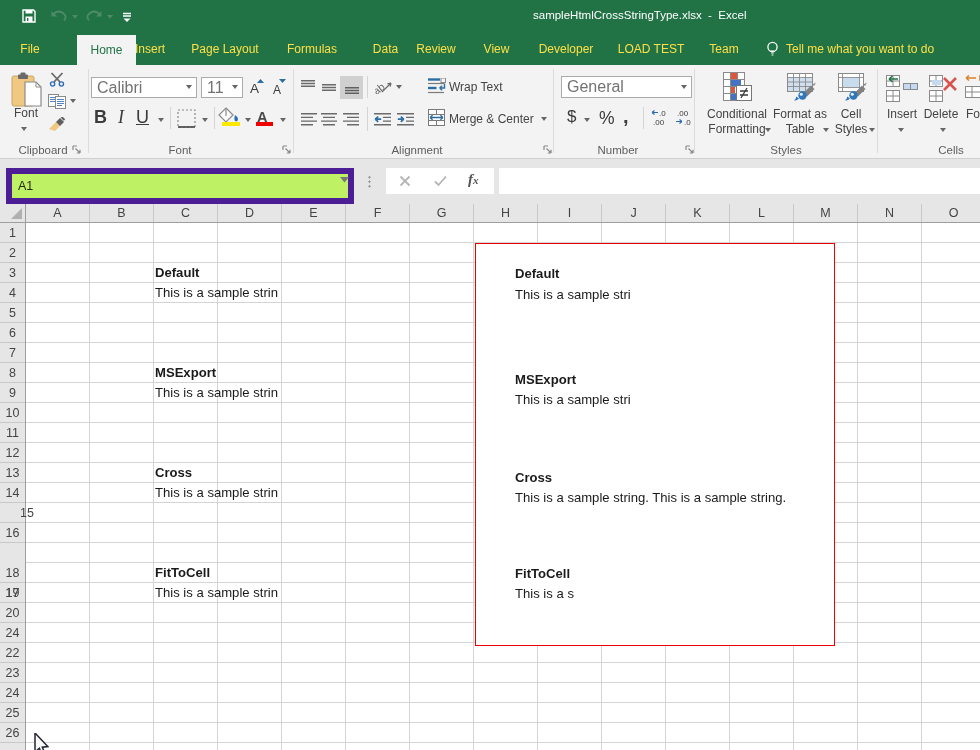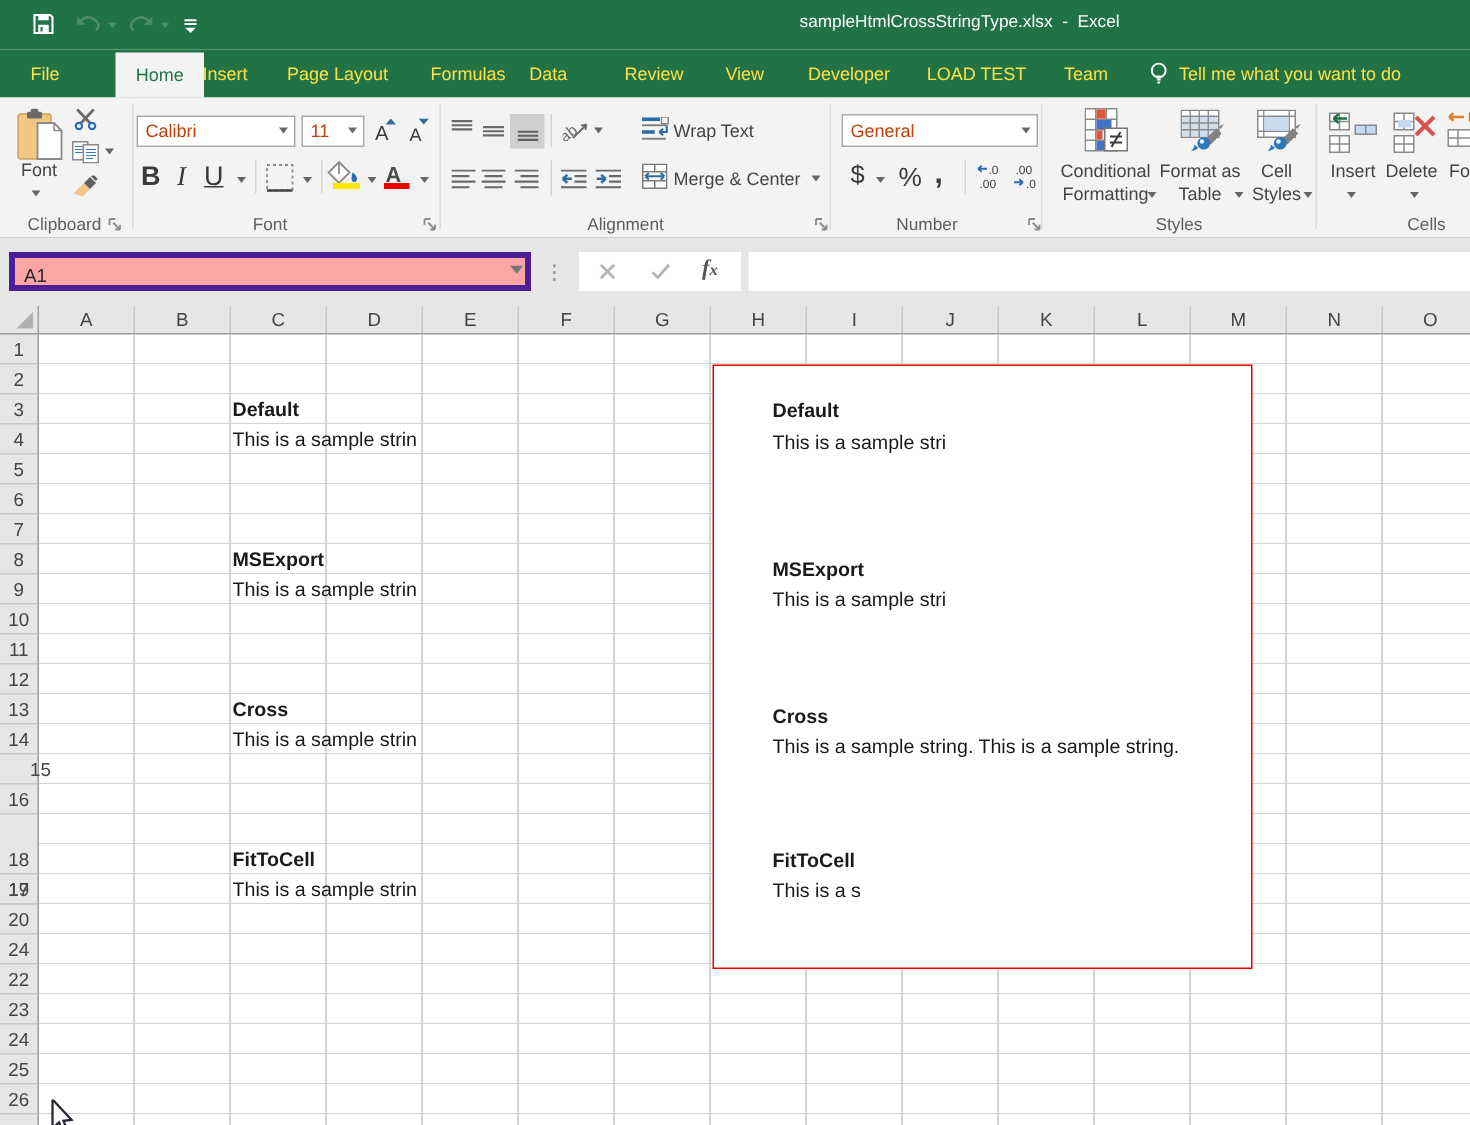--- a/index.html
+++ b/index.html
@@ -16,26 +16,26 @@
 #tabrow { left:0; top:33px; width:980px; height:32px; background:#217346; }
 .tab { position:absolute; top:0; height:32px; line-height:32px; color:#fde047; font-size:12px; text-align:center; }
 #tab-home { background:#f3f3f3; color:#217346; top:2px; height:30px; line-height:30px;margin-left:16px; }
 
 
 #ribbon { left:0; top:65px; width:980px; height:94px; background:#f3f3f3; border-bottom:1px solid #cfcfcf; }
 .gsep { position:absolute; top:4px; width:1px; height:84px; background:#dcdcdc; }
 .glabel { position:absolute; top:78px; height:14px; line-height:14px; font-size:11.5px; color:#5e5e5e; text-align:center; }
 .launch { position:absolute; top:80px; width:10px; height:10px; }
 .rtxt { position:absolute; font-size:12px; color:#444; }
-.combo { position:absolute; background:#fff; border:1px solid #ababab; font-size:12px; color:#c2410c; }
+.combo { position:absolute; background:#fff; border:1px solid #ababab; font-size:16px; color:#737373; }
 .darr { position:absolute; width:0; height:0; border-left:3.5px solid transparent; border-right:3.5px solid transparent; border-top:4px solid #666; }
 
 
 #fbar { left:0; top:159px; width:980px; height:45px; background:#e6e6e6; }
-#namebox { position:absolute; left:6px; top:9px; width:348px; height:26px; background:#fca5a5; border:4px solid #4c1d95; font-size:12.5px; color:#262626; line-height:24px; padding-left:6px; }
+#namebox { position:absolute; left:6px; top:9px; width:348px; height:36px; background:#bef264; border:6px solid #4c1d95; font-size:12.5px; color:#262626; line-height:24px; padding-left:6px; }
 #fxarea { position:absolute; left:386px; top:9px; width:108px; height:26px; background:#fff; }
 #finput { position:absolute; left:499px; top:9px; width:481px; height:26px; background:#fff; }
 
 
 #grid { left:0; top:204px; width:980px; height:546px; background:#fff; }
 #colhead { position:absolute; left:0; top:0px; width:980px; height:19px; background:#e6e6e6; border-bottom:1px solid #9e9e9e; }
 .ch { position:absolute; top:0; height:18px; line-height:19px; text-align:center; font-size:12.5px; color:#444; border-right:1px solid #c8c8c8; }
 #rowhead { position:absolute; left:0; top:19px; width:26px; height:527px; background:#e6e6e6; border-right:1px solid #9e9e9e; }
 .rh { position:absolute; left:0; width:25px; height:20px; line-height:20px; text-align:center; font-size:12.5px; color:#444; border-bottom:1px solid #c8c8c8; }
 #cells { position:absolute; left:26px; top:19px; width:954px; height:527px;
@@ -97,21 +97,21 @@
   </svg>
   <svg class="abs" style="left:34px;top:733px;z-index:60;" width="15" height="26" viewBox="0 0 15 26">
     <path d="M1 0 L1 19 L5.4 15.2 L7.9 22 L11 20.7 L8.3 14.2 L13.8 13.6 Z" fill="#fbfbfb" stroke="#252536" stroke-width="1.5"></path>
   </svg>
   <div id="tabrow" class="abs">
     <div class="tab" id="tab-file" style="left:10px;width:40px;">File</div>
     <div class="tab" id="tab-home" style="left:61px;width:59px;">Home</div>
     <div class="tab" style="left:125px;width:50px;">Insert</div>
     <div class="tab" style="left:182px;width:86px;">Page Layout</div>
     <div class="tab" style="left:277px;width:70px;">Formulas</div>
-    <div class="tab" style="left:343px;width:45px;">Data</div>
+    <div class="tab" style="left:363px;width:45px;">Data</div>
     <div class="tab" style="left:407px;width:58px;">Review</div>
     <div class="tab" style="left:473px;width:47px;">View</div>
     <div class="tab" style="left:527px;width:78px;">Developer</div>
     <div class="tab" style="left:612px;width:78px;">LOAD TEST</div>
     <div class="tab" style="left:695px;width:58px;">Team</div>
     <div class="tab" style="left:786px;width:160px;text-align:left;">Tell me what you want to do</div>
   </div>
   <div id="ribbon" class="abs">
     <div class="gsep" style="left:88px;"></div>
     <div class="gsep" style="left:293px;"></div>

